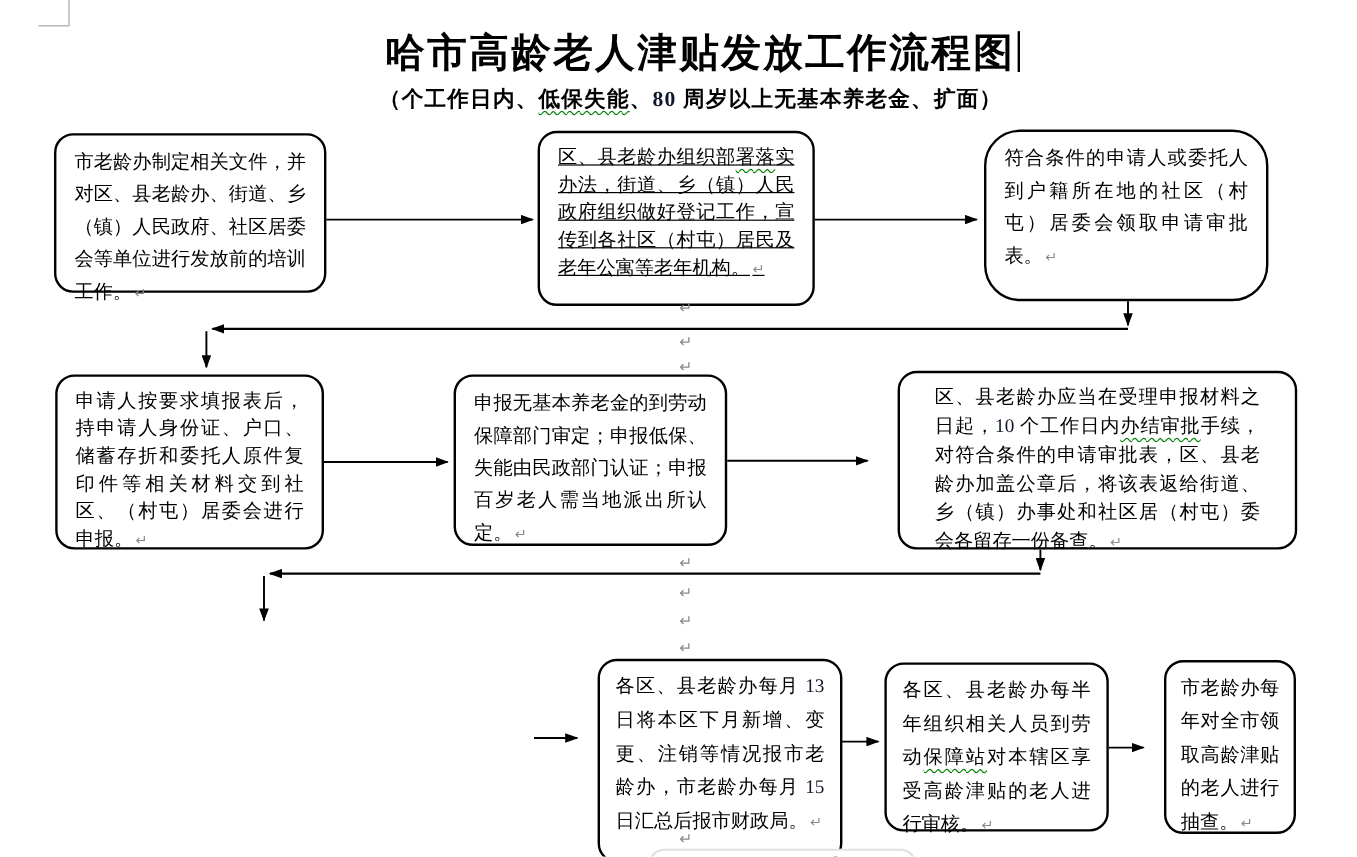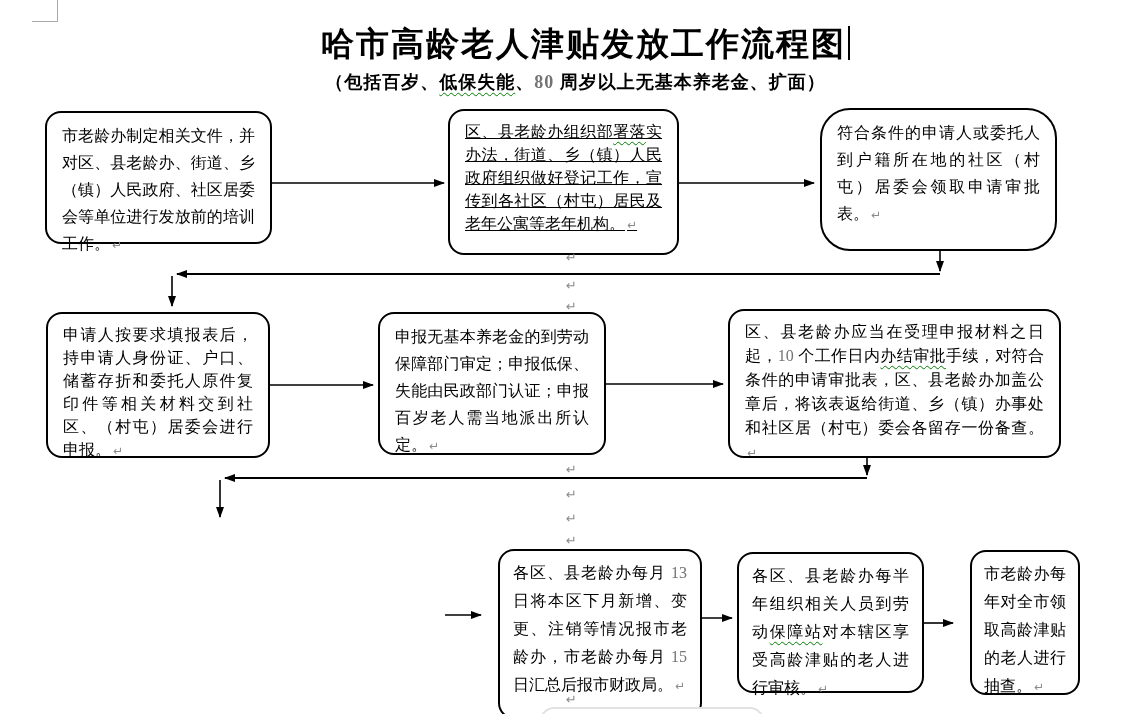--- a/index.html
+++ b/index.html
@@ -11,21 +11,21 @@
   
   .title{position:absolute;left:20px;top:22px;width:1131px;text-align:center;
          font-size:33px;font-weight:bold;letter-spacing:2px;white-space:nowrap;}
   .caret{display:inline-block;width:2px;height:34px;background:#000;margin-left:2px;vertical-align:-5px;}
   .subtitle{position:absolute;left:10px;top:70px;width:1131px;text-align:center;
             font-size:18px;font-weight:bold;letter-spacing:1px;white-space:nowrap;}
   
   .box{position:absolute;box-sizing:border-box;border:2px solid #000;border-radius:16px;
        background:#fff;padding:9px 15px;font-size:16px;text-align:justify;}
   
-  .num{color:#737373;}
+  .num{color:#0f172a;}
   .wavy{text-decoration:underline;text-decoration-style:wavy;text-decoration-color:#008000;
         text-decoration-thickness:1px;text-underline-offset:4px;}
   .pilcrow{color:#8a8a8a;font-size:12px;font-family:"DejaVu Sans",sans-serif;padding-left:2px;}
   
   .mark{position:absolute;color:#8a8a8a;font-size:13px;font-family:"DejaVu Sans",sans-serif;}
   
   .overlay{position:absolute;left:0;top:0;pointer-events:none;}
   
   .partial-shape{position:absolute;left:540px;top:707px;width:220px;height:12px;
                  border:2px solid #e2e2e2;border-bottom:none;border-radius:14px 14px 0 0;background:#fff;}
@@ -33,21 +33,21 @@
 </head>
 <body>
 
 <div class="page">
 
   <div class="crop-v"></div>
   <div class="crop-h"></div>
 
   <div class="title"><span>哈市高龄老人津贴发放工作流程图</span><span class="caret"></span></div>
 
-  <div class="subtitle"><span>（包括百岁、</span><span class="wavy">低保失能</span><span>、</span><span class="num">80</span><span> 周岁以上无基本养老金、扩面）</span></div>
+  <div class="subtitle"><span>（个工作日内、</span><span class="wavy">低保失能</span><span>、</span><span class="num">80</span><span> 周岁以上无基本养老金、扩面）</span></div>
 
   <svg class="overlay" width="1131" height="714" viewBox="0 0 1131 714">
     <defs>
       <marker id="ah" markerWidth="11" markerHeight="8" refX="10" refY="4" orient="auto" markerUnits="userSpaceOnUse">
         <path d="M0,0 L11,4 L0,8 Z" fill="#000"></path>
       </marker>
     </defs>
     <line x1="272" y1="183" x2="444" y2="183" stroke="#000" stroke-width="1.6" marker-end="url(#ah)"></line>
     <line x1="679" y1="183" x2="814" y2="183" stroke="#000" stroke-width="1.6" marker-end="url(#ah)"></line>
 
@@ -66,21 +66,21 @@
     <line x1="690" y1="618" x2="732" y2="618" stroke="#000" stroke-width="1.6" marker-end="url(#ah)"></line>
     <line x1="924" y1="623" x2="953" y2="623" stroke="#000" stroke-width="1.6" marker-end="url(#ah)"></line>
   </svg>
 
   <div class="box" style="left:45px;top:111px;width:227px;height:133px;line-height:27px;"><span>市老龄办制定相关文件，并对区、县老龄办、街道、乡（镇）人民政府、社区居委会等单位进行发放前的培训工作。</span><span class="pilcrow">↵</span></div>
   <div class="box" style="left:448px;top:109px;width:231px;height:146px;line-height:23px;text-decoration:underline;"><span>区、县老龄办组织部</span><span class="wavy">署落</span><span>实办法，街道、乡（镇）人民政府组织做好登记工作，宣传到各社区（村屯）居民及老年公寓等老年机构。</span><span class="pilcrow">↵</span></div>
   <div class="box" style="left:820px;top:108px;width:237px;height:143px;line-height:27px;border-radius:30px;"><span>符合条件的申请人或委托人到户籍所在地的社区（村屯）居委会领取申请审批表。</span><span class="pilcrow">↵</span></div>
 
   <div class="box" style="left:46px;top:312px;width:224px;height:146px;line-height:23px;"><span>申请人按要求填报表后，持申请人身份证、户口、储蓄存折和委托人原件复印件等相关材料交到社区、（村屯）居委会进行申报。</span><span class="pilcrow">↵</span></div>
   <div class="box" style="left:378px;top:312px;width:228px;height:143px;line-height:27px;"><span>申报无基本养老金的到劳动保障部门审定；申报低保、失能由民政部门认证；申报百岁老人需当地派出所认定。</span><span class="pilcrow">↵</span></div>
-  <div class="box" style="left:728px;top:309px;width:333px;height:149px;line-height:24px;padding:9px 15px;"><span>区、县老龄办应当在受理申报材料之日起，</span><span class="num">10</span><span> 个工作日内</span><span class="wavy">办结审批</span><span>手续，对符合条件的申请审批表，区、县老龄办加盖公章后，将该表返给街道、乡（镇）办事处和社区居（村屯）委会各留存一份备查。</span><span class="pilcrow">↵</span></div>
+  <div class="box" style="left:748px;top:309px;width:333px;height:149px;line-height:24px;padding:9px 29px;"><span>区、县老龄办应当在受理申报材料之日起，</span><span class="num">10</span><span> 个工作日内</span><span class="wavy">办结审批</span><span>手续，对符合条件的申请审批表，区、县老龄办加盖公章后，将该表返给街道、乡（镇）办事处和社区居（村屯）委会各留存一份备查。</span><span class="pilcrow">↵</span></div>
 
   <div class="box" style="left:498px;top:549px;width:204px;height:170px;line-height:28px;padding:8px 13px;"><span>各区、县老龄办每月 </span><span class="num">13</span><span> 日将本区下月新增、变更、注销等情况报市老龄办，市老龄办每月 </span><span class="num">15</span><span> 日汇总后报市财政局。</span><span class="pilcrow">↵</span></div>
   <div class="box" style="left:737px;top:552px;width:187px;height:141px;line-height:28px;padding:8px 13px;"><span>各区、县老龄办每半年组织相关人员到劳动</span><span class="wavy">保障站</span><span>对本辖区享受高龄津贴的老人进行审核。</span><span class="pilcrow">↵</span></div>
   <div class="box" style="left:958px;top:550px;width:110px;height:145px;line-height:28px;padding:8px 12px;margin-left:12px;"><span>市老龄办每年对全市领取高龄津贴的老人进行抽查。</span><span class="pilcrow">↵</span></div>
 
   <div class="mark" style="left:566px;top:250px;">↵</div>
   <div class="mark" style="left:566px;top:278px;">↵</div>
   <div class="mark" style="left:566px;top:299px;">↵</div>
   <div class="mark" style="left:566px;top:462px;">↵</div>
   <div class="mark" style="left:566px;top:487px;">↵</div>

